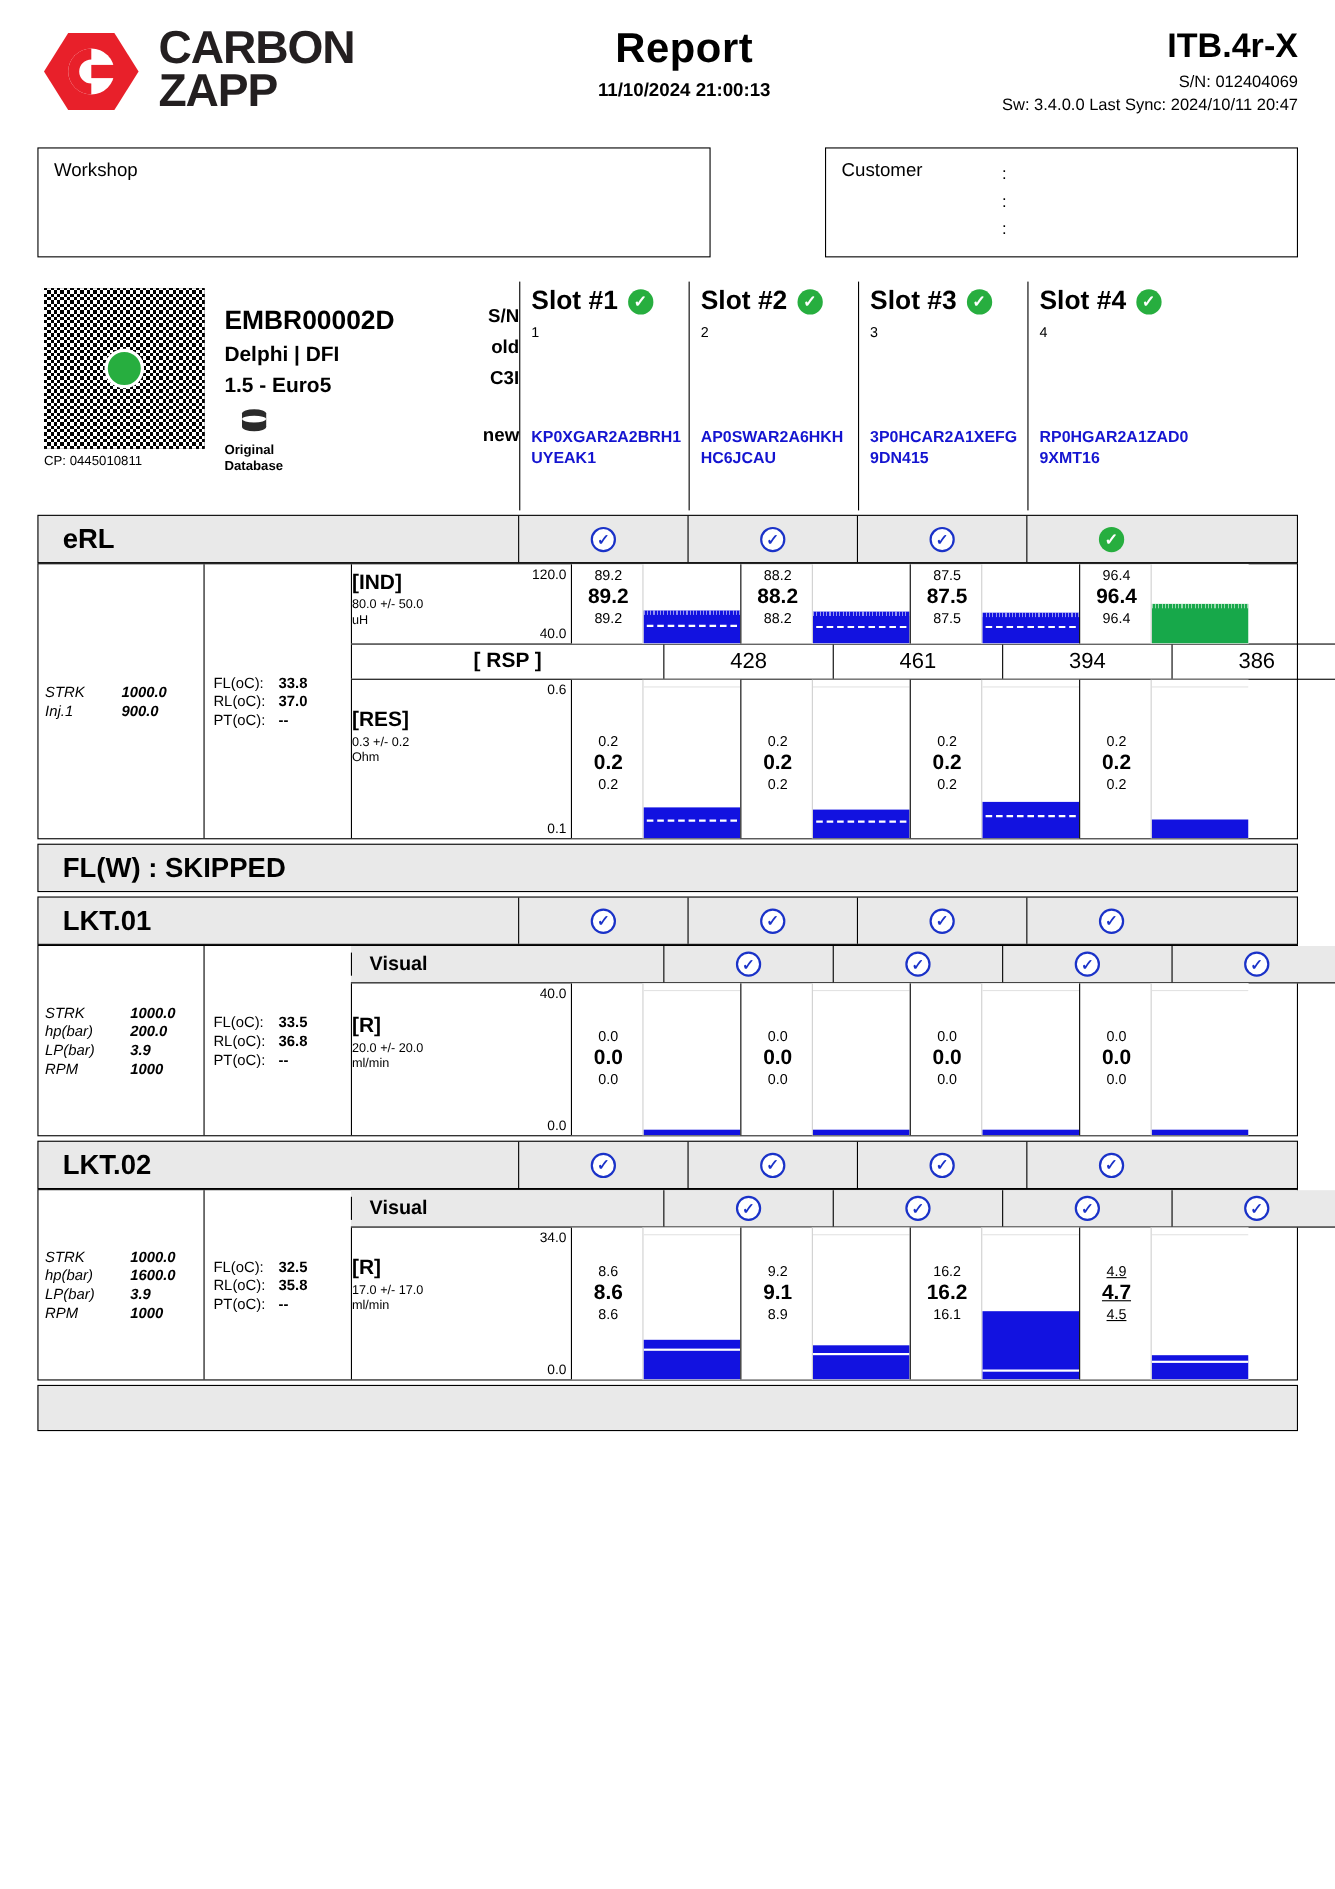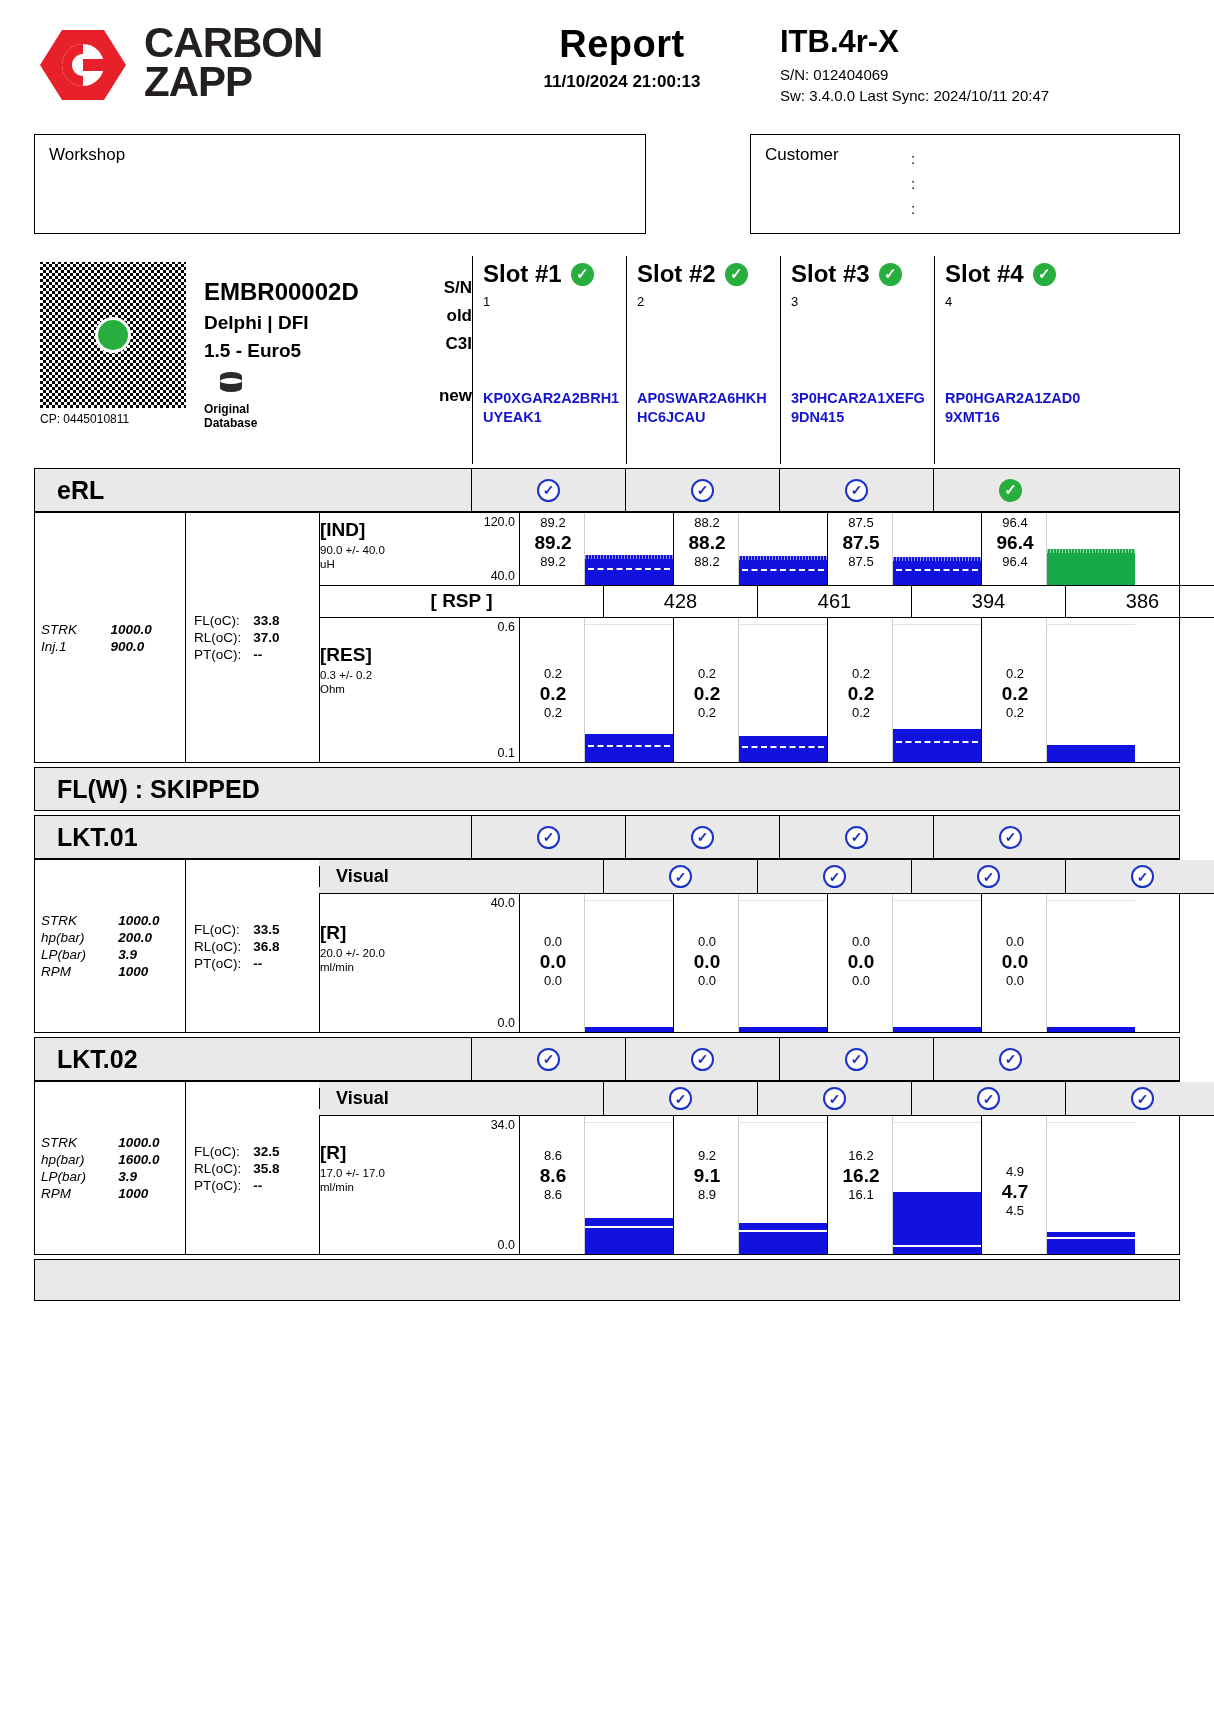--- a/index.html
+++ b/index.html
@@ -35,21 +35,21 @@
     letter-spacing: -1px;
     color: #231f20;
   }
   .title-block { flex: 1; text-align:center; }
   .title-block .rep-title {
     font-size: 38px; font-weight: bold; letter-spacing: .5px; line-height: 1.1;
   }
   .title-block .rep-date {
     font-size: 17px; font-weight: bold; margin-top: 6px;
   }
-  .right-block { width: 400px; }
+  .right-block { width: 400px; text-align: right; }
   .right-block .dev-model { font-size: 31px; font-weight: bold; }
   .right-block .dev-sn { font-size: 15px; margin-top: 6px; }
   .right-block .dev-sw { font-size: 15px; margin-top: 4px; }
 
   
   .boxes { display:flex; gap: 34px; margin-top: 22px; }
   .infobox {
     border: 1.5px solid #000;
     height: 100px;
     padding: 10px 14px;
@@ -391,21 +391,21 @@
         </div>
       </div>
 
       <div style="flex:1;">
 
         <div style="display:flex;border-bottom:0;">
           <div style="width:154px;flex:none;border-left:1.5px solid #000;padding:6px 0;">
             <div class="m-lab-cell">
               <div class="nm">[IND]</div>
               <div class="tol">
-                <span>90.0 +/- 40.0</span><br>
+                <span>80.0 +/- 50.0</span><br>
                 <span>uH</span>
               </div>
             </div>
           </div>
           <div class="m-axis" style="height:72px;">
             <span style="top:2px;">120.0</span>
             <span style="bottom:2px;">40.0</span>
           </div>
 
           <div class="chart-cell" style="height:72px;">
@@ -807,21 +807,21 @@
               <div>16.1</div>
             </div>
             <div class="plot">
                 <div class="grid-top"></div>
               <div class="bar" style="height:62px;">
                   <div class="solid" style="top:53px;"></div>
                 </div>
             </div>
           </div>
           <div class="chart-cell" style="height:138px;">
-            <div class="chart-nums" style="top:48px;">
+            <div class="chart-nums" style="top:32px;text-decoration:underline;">
               <div>4.9</div>
               <div class="mid">4.7</div>
               <div>4.5</div>
             </div>
             <div class="plot">
                 <div class="grid-top"></div>
               <div class="bar" style="height:22px;">
                   <div class="solid" style="top:5px;"></div>
                 </div>
             </div>

